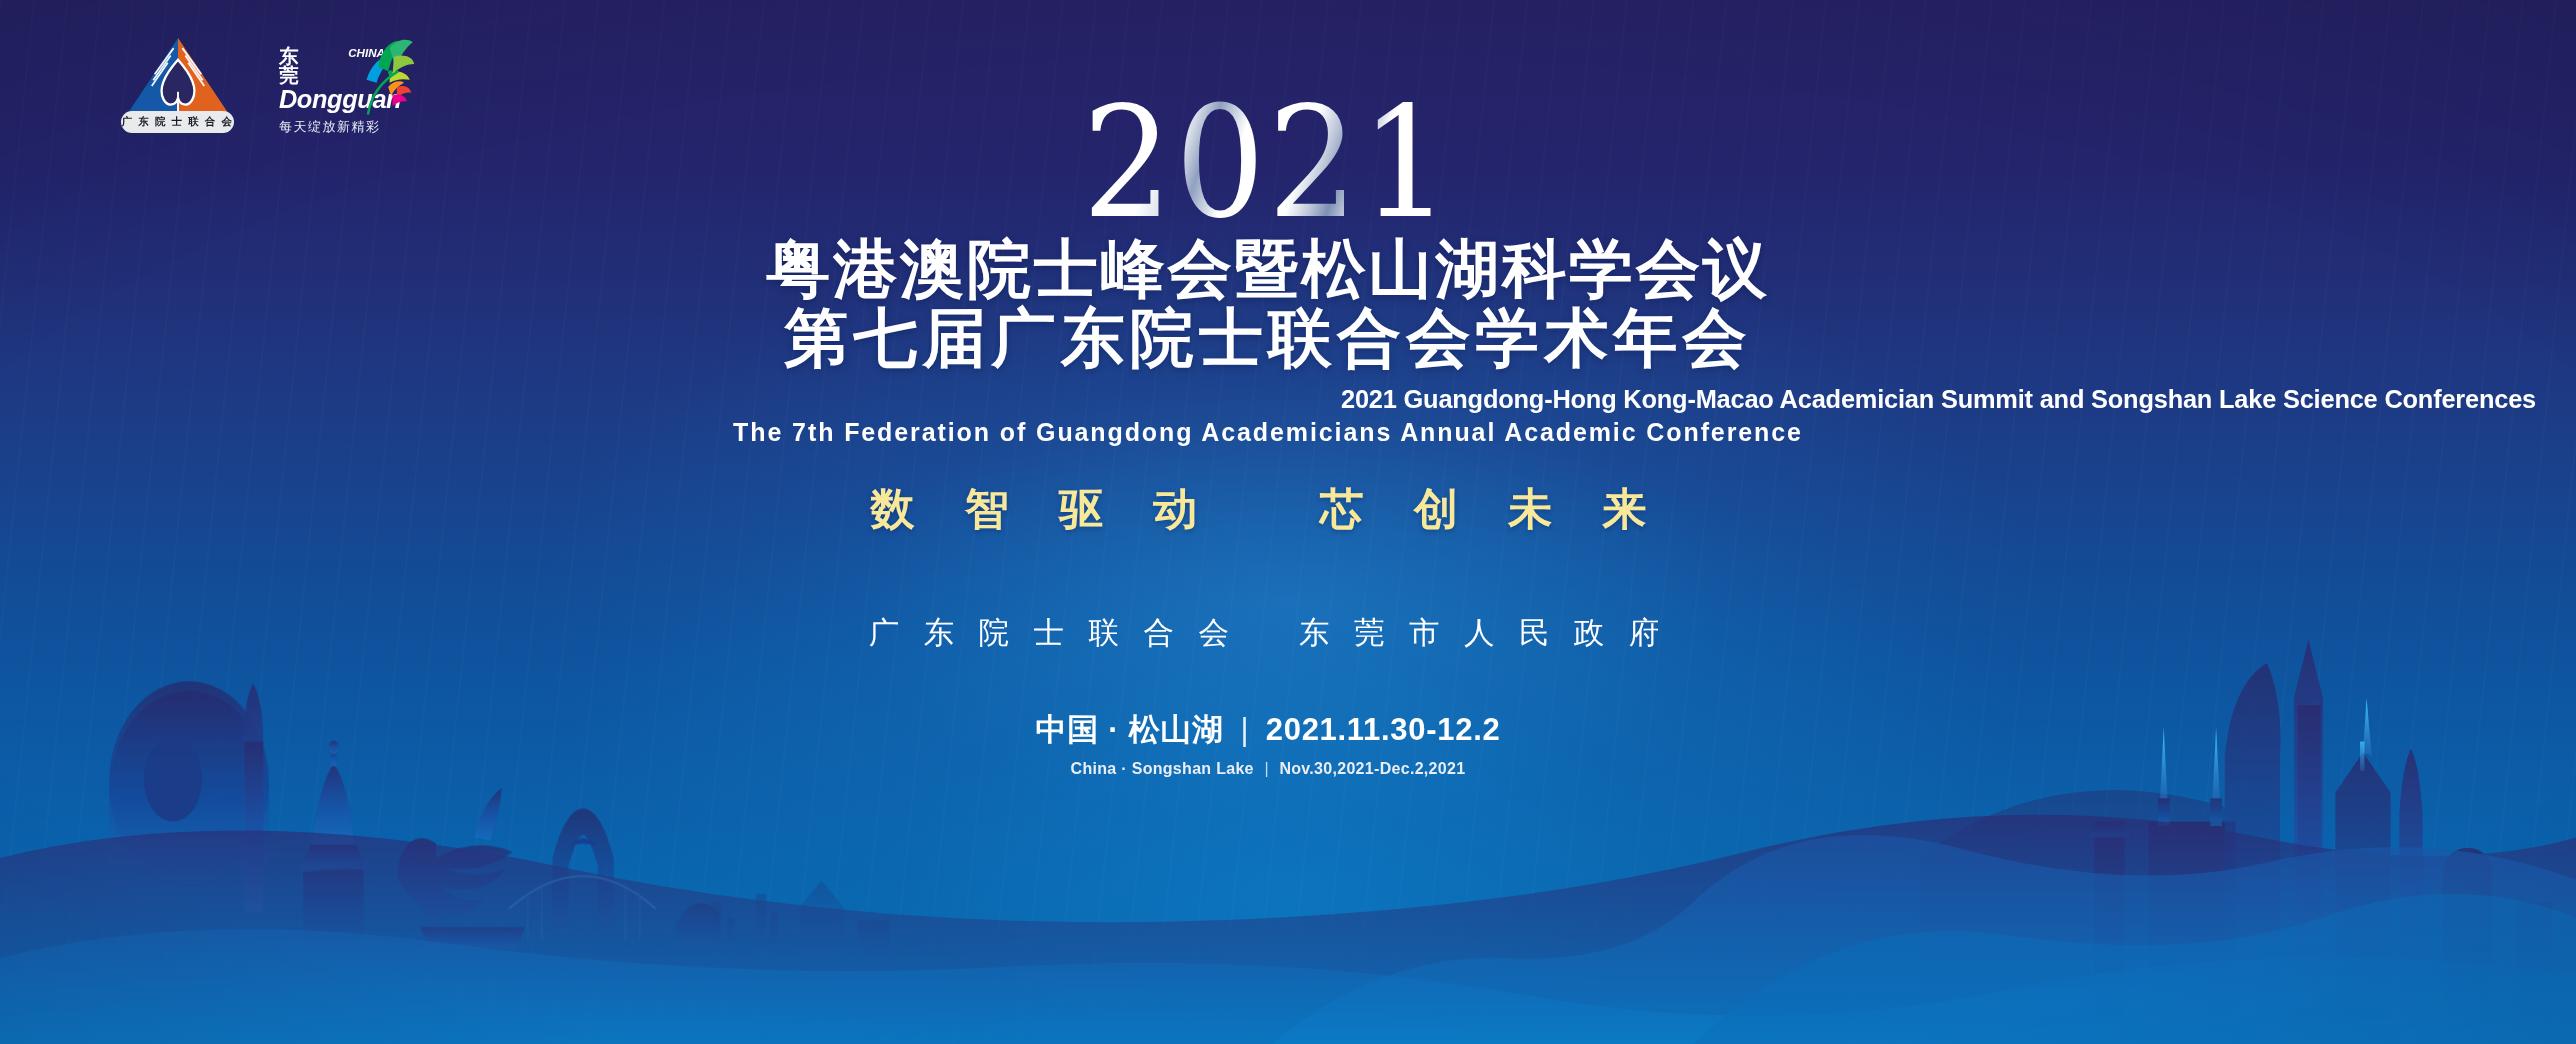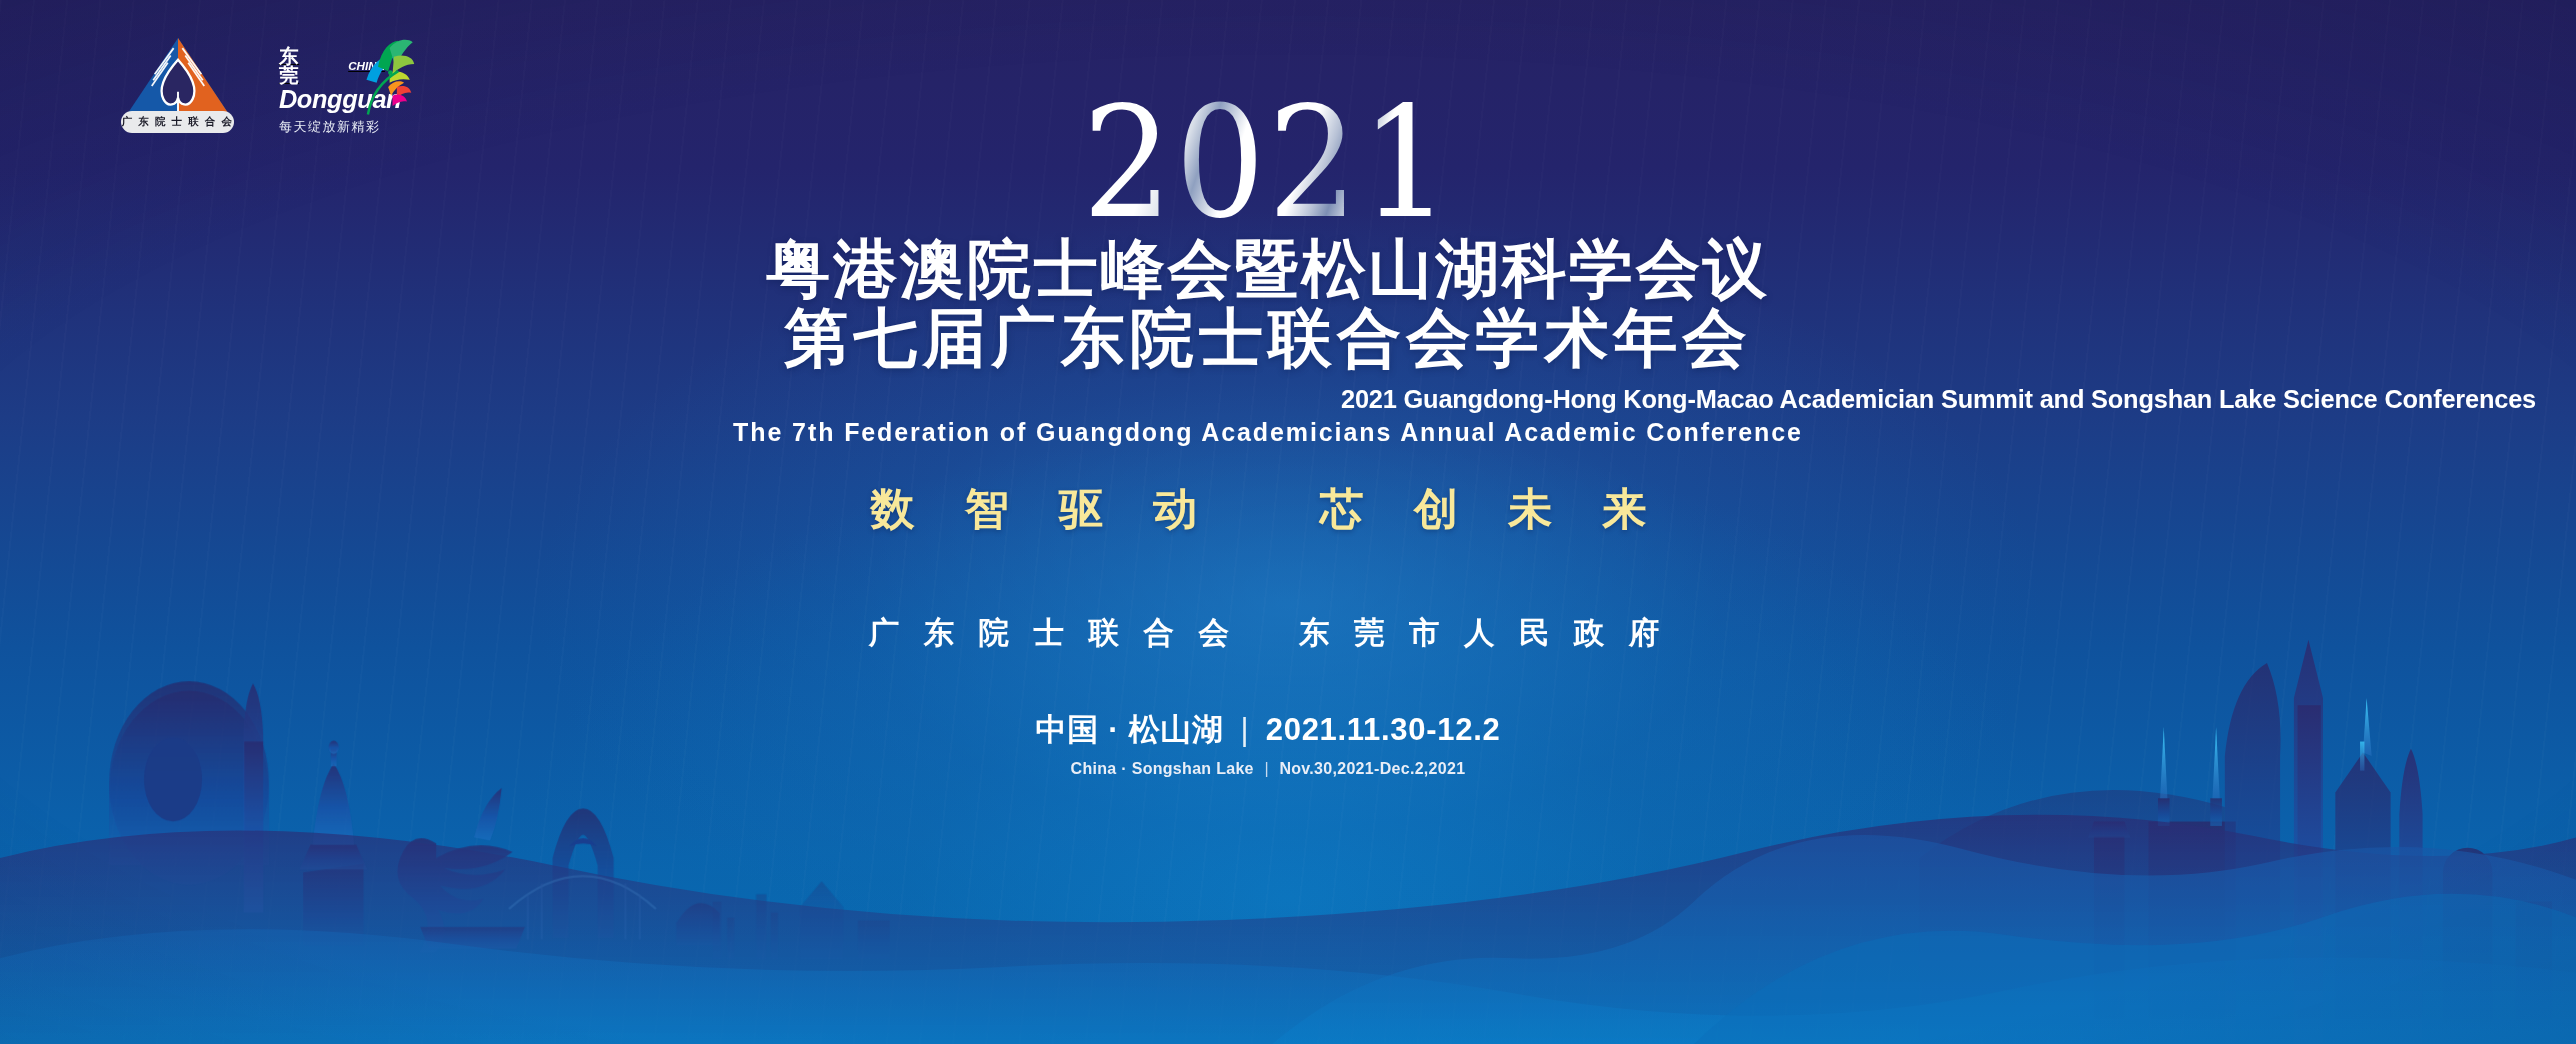--- a/index.html
+++ b/index.html
@@ -52,21 +52,21 @@
     display:flex; align-items:center; justify-content:center;
   }
   .gdysl-badge span {
     font-size:10.5px; color:#1b1b28; font-weight:bold;
     letter-spacing:1.6px; white-space:nowrap;
     font-family:"Liberation Sans", sans-serif;
   }
 
   .dg-logo { position:relative; width:138px; height:86px; }
   .dg-text { position:absolute; left:2.9px; top:11.6px; width:98px; }
-  .dg-line1 { display:flex; align-items:center; gap:13px;text-decoration:underline; }
+  .dg-line1 { display:flex; align-items:flex-start; gap:13px; }
   .dg-cn { font-size:19.6px; font-weight:bold; color:#fff; letter-spacing:0.7px; line-height:1; }
   .dg-china { font-size:11.6px; font-weight:bold; font-style:italic; color:#fff; line-height:1; padding-bottom:0.7px;padding-left:36px; }
   .dg-en { font-size:25.4px; font-weight:bold; font-style:italic; color:#fff; line-height:1.05; letter-spacing:-0.4px; margin-top:0.7px; }
   .dg-slogan { font-size:13px; color:#e8ecf5; letter-spacing:1.5px; margin-top:5.1px; white-space:nowrap; }
   .dg-mark { position:absolute; right:-1.5px; top:0; width:60px; height:81px; }
 
   
   .content { position:absolute; left:0; top:0; width:2536px; text-align:center; }
 
   .year {
@@ -105,21 +105,21 @@
     color:#f8e89a;
     font-size:44px; font-weight:bold;
     letter-spacing:19px;
     text-shadow:0 1.5px 5.8px rgba(0,20,70,0.30);
   }
   .slogan .gap { display:inline-block; width:41px; }
 
   .orgs {
     margin-top:74px;
     color:#ffffff;
-    font-size:30.5px; font-weight:bold;
+    font-size:30.5px; font-weight:normal;
     letter-spacing:8px;
   }
   .orgs .gap2 { display:inline-block; width:29px; }
 
   .where {
     margin-top:55px;
     color:#ffffff;
     font-size:31px; font-weight:bold;
     letter-spacing:0.7px;
   }

